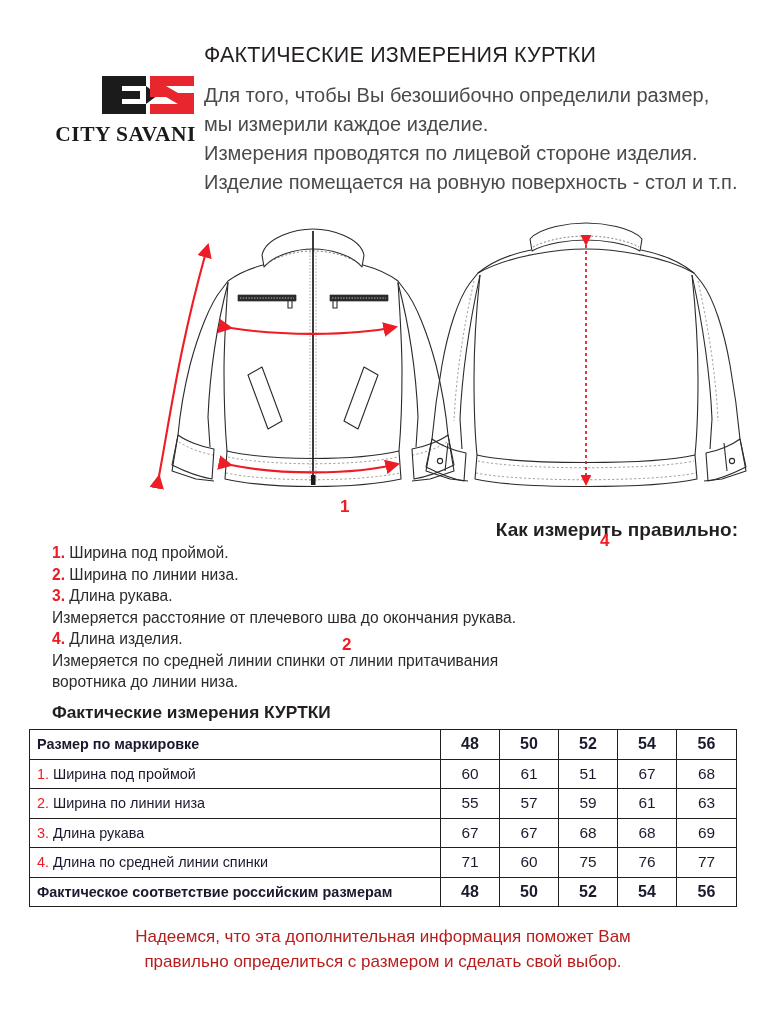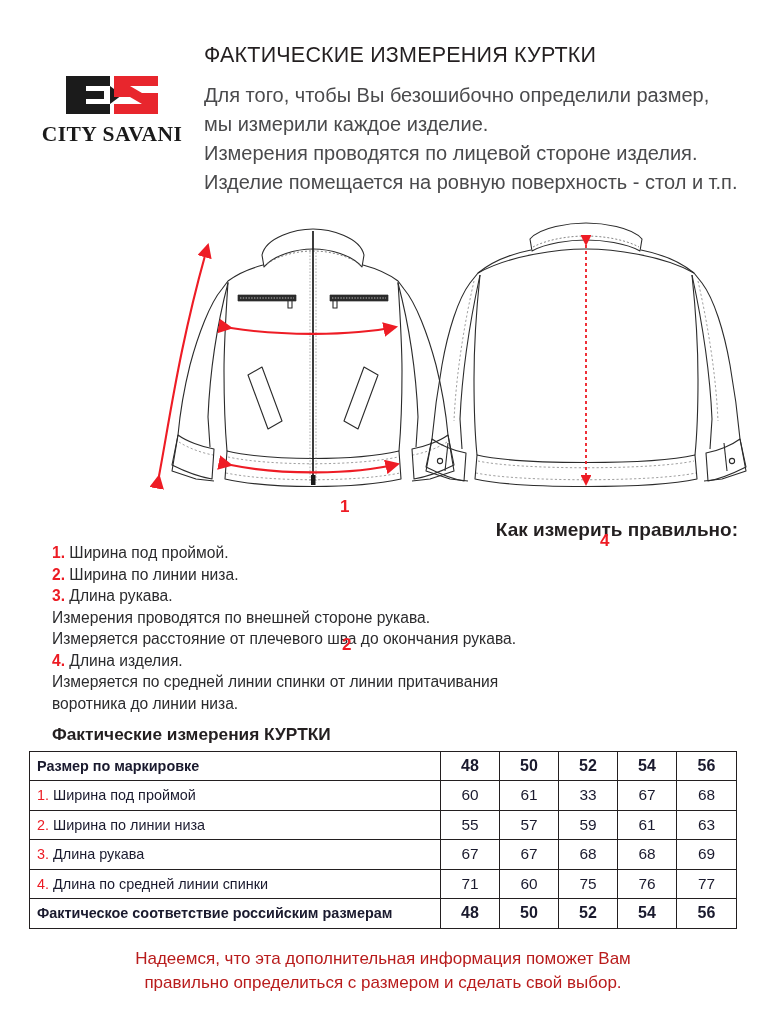--- a/index.html
+++ b/index.html
@@ -20,21 +20,21 @@
     display: flex;
     align-items: flex-start;
     padding: 44px 28px 0 28px;
   }
   .brand {
     width: 168px;
     flex: 0 0 168px;
     padding-top: 30px;
     display: flex;
     flex-direction: column;
-    align-items: center;
+    align-items: flex-end;
   }
   .brand-mark {
     width: 96px; height: 42px;
     position: relative;
   }
   .brand-name {
     font-family: "Liberation Serif", serif;
     font-weight: bold;
     font-size: 21.5px;
     letter-spacing: 0.5px;
@@ -285,21 +285,20 @@
     <span>Ширина под проймой.</span>
   </div>
   <div class="howto-line">
     <span class="num">2.</span>
     <span>Ширина по линии низа.</span>
   </div>
   <div class="howto-line">
     <span class="num">3.</span>
     <span>Длина рукава.</span>
   </div>
-  <div class="howto-line">Измерения проводятся по внешней стороне рукава.</div>
   <div class="howto-line">Измеряется расстояние от плечевого шва до окончания рукава.</div>
   <div class="howto-line">
     <span class="num">4.</span>
     <span>Длина изделия.</span>
   </div>
   <div class="howto-line">Измеряется по средней линии спинки от линии притачивания</div>
   <div class="howto-line">воротника до линии низа.</div>
 </div>
 
 <div class="table-title">Фактические измерения КУРТКИ</div>
@@ -321,21 +320,21 @@
         <td class="val">50</td>
         <td class="val">52</td>
         <td class="val">54</td>
         <td class="val">56</td>
       </tr>
 
       <tr>
         <td><span class="rowlabel-num">1.</span> <span>Ширина под проймой</span></td>
         <td class="val">60</td>
         <td class="val">61</td>
-        <td class="val">33</td>
+        <td class="val">51</td>
         <td class="val">67</td>
         <td class="val">68</td>
       </tr>
 
       <tr>
         <td><span class="rowlabel-num">2.</span> <span>Ширина по линии низа</span></td>
         <td class="val">55</td>
         <td class="val">57</td>
         <td class="val">59</td>
         <td class="val">61</td>

